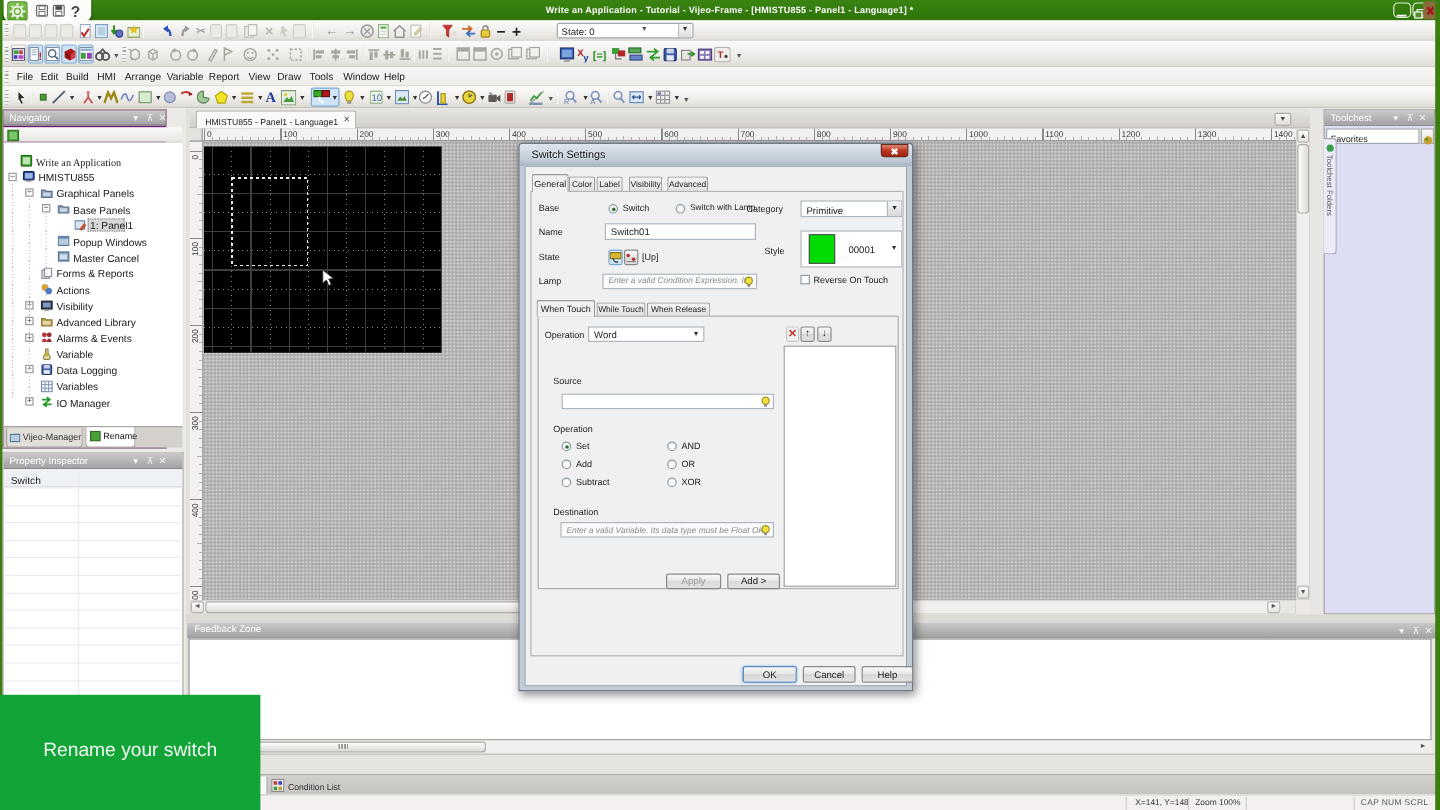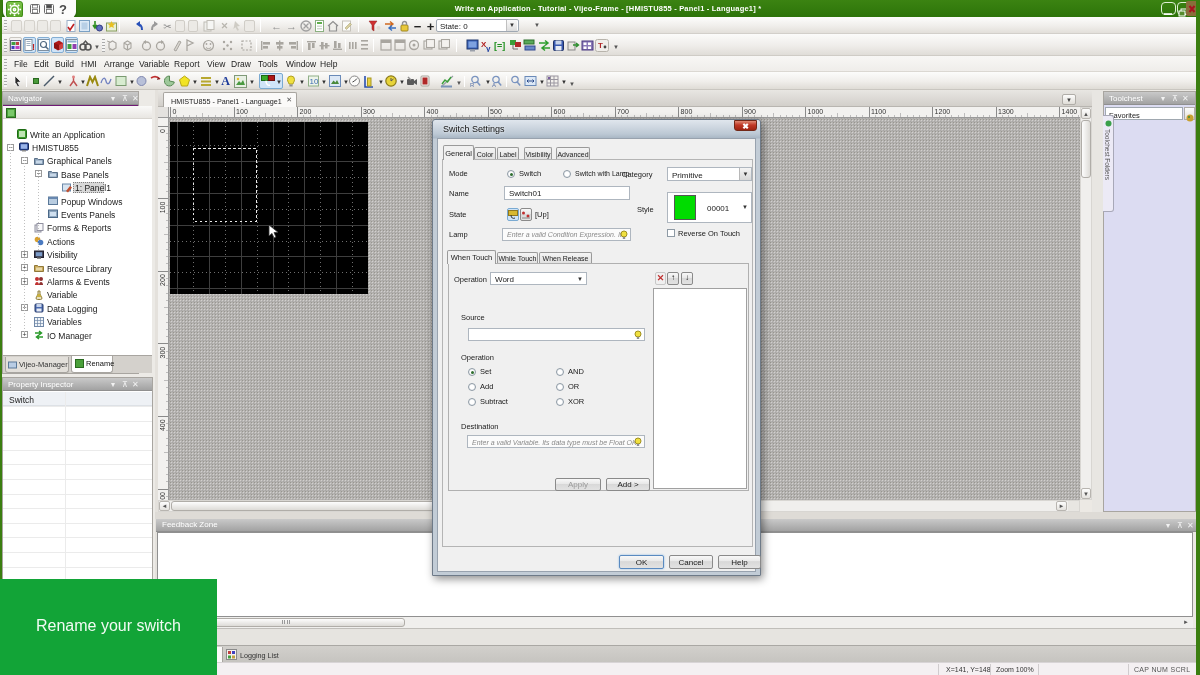--- a/index.html
+++ b/index.html
@@ -178,21 +178,21 @@
       <rect x="2" y="5" width="7" height="6" rx="1" fill="#e8c83a" stroke="#a08820"></rect>
       <path d="M3.5 5V3.5a2 2 0 014 0V5" fill="none" stroke="#909090" stroke-width="1.4"></path>
     </svg>
   </div>
 <div class="ic" style="left:412px;top:20px;width:11px;height:12px;">
     <span style="color:#222;font-size:13px;font-weight:bold;">−</span>
   </div>
 <div class="ic" style="left:425px;top:20px;width:11px;height:12px;">
     <span style="color:#222;font-size:13px;font-weight:bold;">+</span>
   </div>
-<div class="inp" style="left:436px;top:19px;width:83px;height:13px;border-color:#9fa8b2;border-radius:2px;">
+<div class="inp" style="left:464px;top:19px;width:114px;height:13px;border-color:#9fa8b2;border-radius:2px;">
     <span style="position:absolute;left:3px;top:2px;">State: 0</span>
     <span style="position:absolute;right:1px;top:0;width:11px;height:11px;background:linear-gradient(#fafafa,#dcdcdc);border-left:1px solid #c0c0c0;font-size:6px;text-align:center;line-height:11px;color:#333;">▼</span>
   </div>
 <div class="abs" style="left:534px;top:22px;font-size:6px;color:#555;">▼</div>
 <div class="abs" style="left:0;top:34px;width:1200px;height:22px;background:linear-gradient(#fbfbfa,#efedea 55%,#e0ddd8);border-bottom:1px solid #cfccc6;"></div>
 <div class="grip" style="left:4px;top:39px;height:13px;"></div>
 <div class="ic" style="left:9px;top:37px;width:13px;height:16px;background:#f4f2ef;border:1px solid #cac7c1;border-radius:2px;">
     <svg width="11" height="11">
       <rect x="0.5" y="0.5" width="10" height="10" fill="#e8e8f4" stroke="#606080"></rect>
       <rect x="1.5" y="2" width="4" height="3" fill="#40a040"></rect>
@@ -691,21 +691,21 @@
       <rect x="0.5" y="0.5" width="9" height="9" fill="#4aa03a" stroke="#2a6a20"></rect>
       <rect x="2" y="2" width="6" height="6" fill="#7ac86a"></rect>
     </svg>
 <div class="abs" style="left:0;top:27px;width:149px;height:236px;background:#fff;overflow:hidden;font-size:8.5px;color:#1a1a1a;">
 <div style="position:absolute;left:14px;top:10.0px;">
         <svg style="position:absolute;" width="10" height="10">
           <rect x="0.5" y="0.5" width="9" height="9" rx="1" fill="#3a9a2a" stroke="#1e6a14"></rect>
           <rect x="2" y="2" width="6" height="6" fill="#bfe4b4"></rect>
         </svg>
       </div>
-<div style="position:absolute;left:27px;top:10.5px;white-space:nowrap;">Write an Application</div>
+<div style="position:absolute;left:27px;top:10.5px;white-space:nowrap;font-family:Liberation Serif, serif;">Write an Application</div>
 <div style="position:absolute;left:4px;top:24.6px;width:7px;height:7px;border:1px solid #9a9a9a;background:#fff;font-size:7px;line-height:5px;text-align:center;color:#333;">−</div>
 <div style="position:absolute;left:16px;top:23.4px;">
         <svg style="position:absolute;" width="10" height="10">
           <rect x="0.5" y="1" width="9" height="7" rx="1" fill="#2a4a9a" stroke="#15265a"></rect>
           <rect x="1.8" y="2.2" width="6.4" height="4.6" fill="#9ab4e8"></rect>
           <rect x="3" y="8" width="4" height="1.5" fill="#8a8a8a"></rect>
         </svg>
       </div>
 <div style="position:absolute;left:29px;top:23.9px;white-space:nowrap;">HMISTU855</div>
 <div style="position:absolute;left:18px;top:38.0px;width:7px;height:7px;border:1px solid #9a9a9a;background:#fff;font-size:7px;line-height:5px;text-align:center;color:#333;">−</div>
@@ -738,21 +738,21 @@
           <rect x="0.5" y="1" width="9" height="2" fill="#6888b0"></rect>
         </svg>
       </div>
 <div style="position:absolute;left:58px;top:77.5px;white-space:nowrap;">Popup Windows</div>
 <div style="position:absolute;left:45px;top:90.4px;">
         <svg style="position:absolute;" width="10" height="10">
           <rect x="0.5" y="1" width="9" height="7.5" fill="#90a8c0" stroke="#4a6888"></rect>
           <rect x="2" y="3" width="6" height="4" fill="#d0e0f0"></rect>
         </svg>
       </div>
-<div style="position:absolute;left:58px;top:90.9px;white-space:nowrap;">Events Panels</div>
+<div style="position:absolute;left:58px;top:90.9px;white-space:nowrap;">Master Cancel</div>
 <div style="position:absolute;left:31px;top:103.8px;">
         <svg style="position:absolute;" width="10" height="10">
           <rect x="1" y="2" width="6" height="7" fill="#e8e8ea" stroke="#9090a0"></rect>
           <rect x="3" y="0.5" width="6" height="7" fill="#f8f8fa" stroke="#9090a0"></rect>
         </svg>
       </div>
 <div style="position:absolute;left:44px;top:104.3px;white-space:nowrap;">Forms &amp; Reports</div>
 <div style="position:absolute;left:31px;top:117.2px;">
         <svg style="position:absolute;" width="10" height="10">
           <circle cx="3.5" cy="3.5" r="2.8" fill="#d8a030"></circle>
@@ -769,21 +769,21 @@
         </svg>
       </div>
 <div style="position:absolute;left:44px;top:131.1px;white-space:nowrap;">Visibility</div>
 <div style="position:absolute;left:18px;top:145.2px;width:7px;height:7px;border:1px solid #9a9a9a;background:#fff;font-size:7px;line-height:5px;text-align:center;color:#333;">+</div>
 <div style="position:absolute;left:31px;top:144.0px;">
         <svg style="position:absolute;" width="10" height="10">
           <path d="M0.5 2.5h3l1 1h5v5h-9z" fill="#c8a858" stroke="#907838"></path>
           <rect x="2" y="4.5" width="6" height="3" fill="#e8d8a8"></rect>
         </svg>
       </div>
-<div style="position:absolute;left:44px;top:144.5px;white-space:nowrap;">Resource Library</div>
+<div style="position:absolute;left:44px;top:144.5px;white-space:nowrap;">Advanced Library</div>
 <div style="position:absolute;left:18px;top:158.6px;width:7px;height:7px;border:1px solid #9a9a9a;background:#fff;font-size:7px;line-height:5px;text-align:center;color:#333;">+</div>
 <div style="position:absolute;left:31px;top:157.4px;">
         <svg style="position:absolute;" width="10" height="10">
           <circle cx="3" cy="3" r="2" fill="#c03030"></circle>
           <path d="M1 9c0-2 1-3 2-3s2 1 2 3z" fill="#c03030"></path>
           <circle cx="7" cy="3" r="2" fill="#903030"></circle>
           <path d="M5 9c0-2 1-3 2-3s2 1 2 3z" fill="#903030"></path>
         </svg>
       </div>
 <div style="position:absolute;left:44px;top:157.9px;white-space:nowrap;">Alarms &amp; Events</div>
@@ -1196,21 +1196,21 @@
       <span style="position:absolute;left:12px;top:3px;">dback Zone</span>
     </div>
     <div style="position:absolute;left:68px;top:2px;width:80px;height:14px;font-size:7.5px;color:#333;">
       <svg style="position:absolute;left:2px;top:1px;" width="11" height="11">
         <rect x="0.5" y="0.5" width="10" height="10" fill="#f4f2ee" stroke="#8a8a8a"></rect>
         <rect x="2" y="2" width="3" height="3" fill="#c04040"></rect>
         <rect x="6" y="2" width="3" height="3" fill="#4040c0"></rect>
         <rect x="2" y="6.5" width="3" height="3" fill="#40a040"></rect>
         <rect x="6" y="6.5" width="3" height="3" fill="#c0a040"></rect>
       </svg>
-      <span style="position:absolute;left:16px;top:2.5px;font-size:7.2px;">Logging List</span>
+      <span style="position:absolute;left:16px;top:2.5px;font-size:7.2px;">Condition List</span>
     </div>
   </div>
 <div class="abs" style="left:0;top:662px;width:1200px;height:13px;background:#f4f0f2;border-top:1px solid #d8d4d6;font-size:7px;color:#333;">
     <span style="position:absolute;left:946px;top:2.5px;">X=141, Y=148</span>
     <span style="position:absolute;left:996px;top:2.5px;">Zoom 100%</span>
     <span style="position:absolute;left:1134px;top:2.5px;color:#555;letter-spacing:.3px;">CAP NUM SCRL</span>
     <span style="position:absolute;left:938px;top:1px;width:1px;height:11px;background:#d0ccce;"></span>
     <span style="position:absolute;left:990px;top:1px;width:1px;height:11px;background:#d0ccce;"></span>
     <span style="position:absolute;left:1038px;top:1px;width:1px;height:11px;background:#d0ccce;"></span>
     <span style="position:absolute;left:1128px;top:1px;width:1px;height:11px;background:#d0ccce;"></span>
@@ -1218,21 +1218,21 @@
 <div class="abs" style="left:432px;top:119px;width:329px;height:457px;z-index:60;background:linear-gradient(#e0e6ed,#bcc8d4 14px,#a9b7c5 18px,#c2ccd6 19px,#c2ccd6);border:1px solid #6e7a88;border-radius:3px 3px 0 0;box-shadow:2px 3px 8px rgba(0,0,0,.45);">
 <div style="position:absolute;left:10px;top:4px;font-size:9px;color:#111;text-shadow:0 0 3px #fff;">Switch Settings</div>
 <div style="position:absolute;right:3px;top:0px;width:23px;height:11px;background:linear-gradient(#e08a74,#c03826 45%,#9e2412);border:1px solid #722818;border-radius:0 0 3px 3px;color:#fff;font-size:8px;font-weight:bold;text-align:center;line-height:11px;">✖</div>
 <div style="position:absolute;left:4px;top:18px;width:319px;height:434px;background:#f0f0f0;border:1px solid #98a2ae;">
 <div class="tab act" style="left:5px;top:6px;width:31px;height:15px;line-height:15px;font-size:7.5px;">General</div>
       <div class="tab" style="left:36px;top:8px;width:22px;height:13px;line-height:13px;font-size:7px;">Color</div>
       <div class="tab" style="left:59px;top:8px;width:22px;height:13px;line-height:13px;font-size:7px;">Label</div>
       <div class="tab" style="left:86px;top:8px;width:28px;height:13px;line-height:13px;font-size:7px;">Visibility</div>
       <div class="tab" style="left:118px;top:8px;width:34px;height:13px;line-height:13px;font-size:7px;">Advanced</div>
       <div style="position:absolute;left:4px;top:20px;width:311px;height:388px;border:1px solid #b4b4b4;background:#f0f0f0;"></div>
-      <div class="lbl" style="left:11px;top:30px;">Mode</div>
+      <div class="lbl" style="left:11px;top:30px;">Base</div>
       <div class="radio on" style="left:69px;top:31px;"></div>
       <div class="lbl" style="left:81px;top:30px;">Switch</div>
       <div class="radio" style="left:125px;top:31px;"></div>
       <div class="lbl" style="left:137px;top:30.5px;font-size:7px;">Switch with Lamp</div>
       <div class="lbl" style="left:184px;top:31px;font-size:7.5px;">Category</div>
       <div class="inp" style="left:229px;top:28px;width:85px;height:14px;">
         <span style="position:absolute;left:4px;top:2.5px;">Primitive</span>
         <span style="position:absolute;right:0;top:0;width:12px;height:12px;background:linear-gradient(#f4f4f4,#d8d8d8);border-left:1px solid #b8b8b8;font-size:6px;text-align:center;line-height:12px;color:#333;">▼</span>
       </div>
       <div class="lbl" style="left:11px;top:50px;">Name</div>

